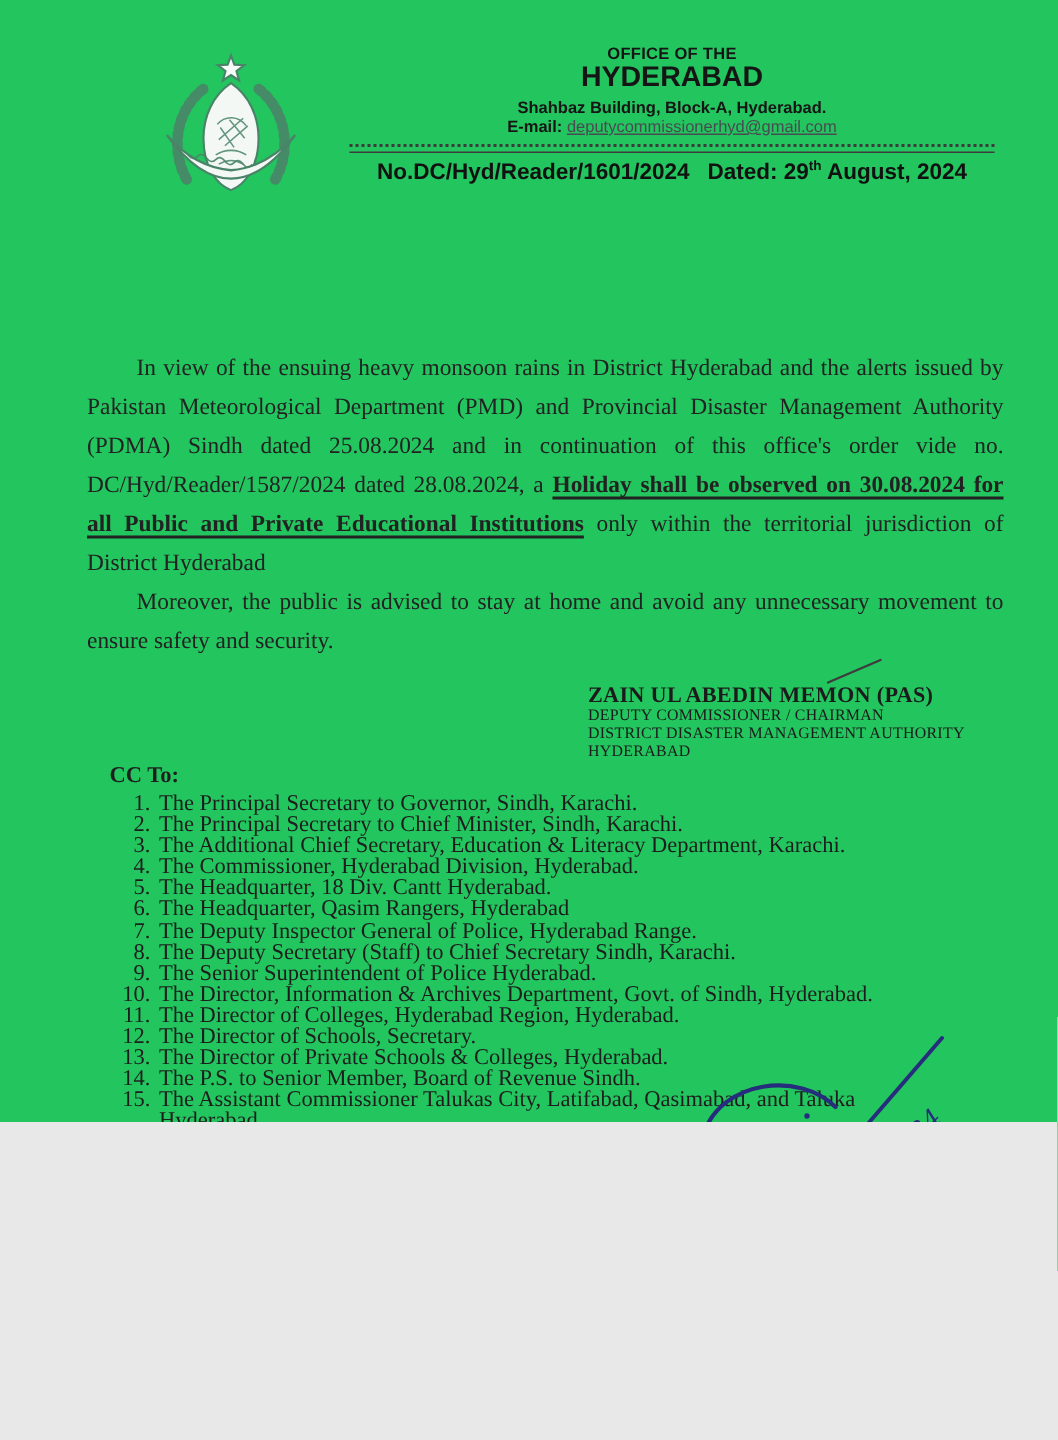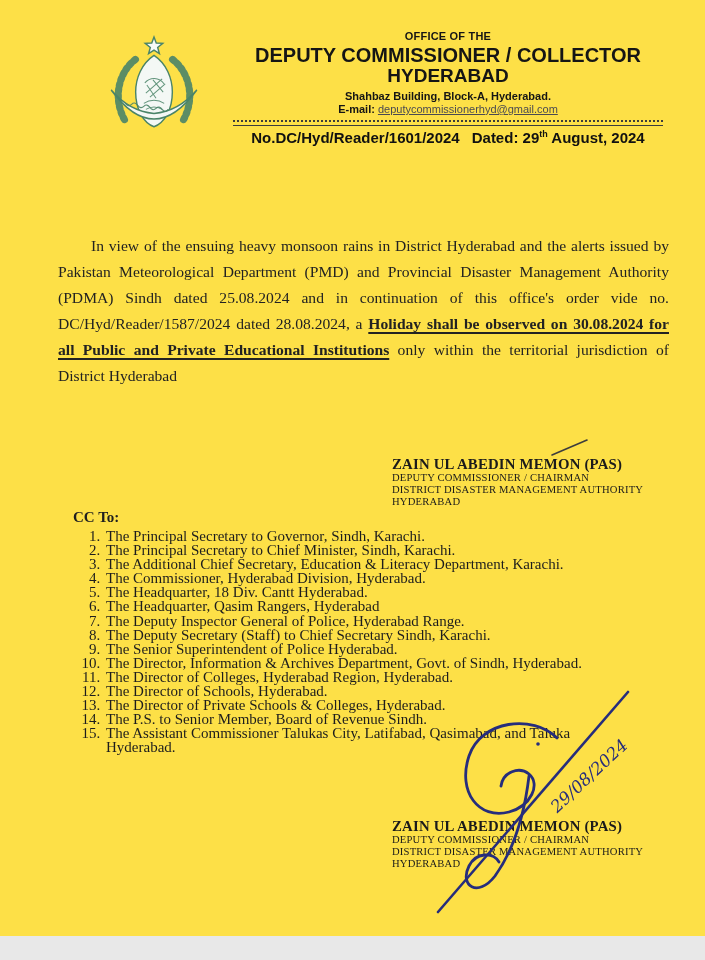--- a/index.html
+++ b/index.html
@@ -1,18 +1,18 @@
 <!DOCTYPE html>
 <html><head>
 <meta charset="utf-8">
 <style>
   html,body{margin:0;padding:0;background:#e8e8e8;}
   .page{
-    position:relative;width:705px;height:936px;margin:0 auto;
-    background:#fde047;overflow:hidden;
+    position:relative;width:705px;height:748px;margin:0 auto;
+    background:#22c55e;overflow:hidden;
     font-family:"Liberation Serif", serif;color:#1f1f1f;
   }
   
   .emblem{position:absolute;left:103px;top:34px;width:102px;height:106px;}
   .header-text{
     position:absolute;left:233px;top:30px;width:430px;text-align:center;
     font-family:"Liberation Sans", sans-serif;color:#151515;
   }
   .office-line{font-size:11px;font-weight:bold;letter-spacing:.2px;}
   .org-line1{font-size:20px;font-weight:bold;line-height:1.1;margin-top:2px;}
@@ -77,36 +77,36 @@
       <path d="M79,84 C90,64 86,38 67,24" stroke-width="7" stroke-dasharray="2.5 3.2" stroke-linecap="round" opacity="0.9"></path>
 
       <path d="M8,55 Q50,112 92,55 Q74,76 50,78 Q26,76 8,55 Z" fill="#f4f8f5" stroke-width="1.5"></path>
 
       <path d="M22,68 q3,4 6,1 q3,-3 6,1 q3,4 6,1 q3,-3 6,1 q3,4 6,1 q3,-3 6,1 q3,4 6,0" stroke-width="1.1" opacity="0.9"></path>
     </g>
   </svg>
 
   <div class="header-text">
     <div class="office-line">OFFICE OF THE</div>
-    <div class="org-line1">DEPUTY COMMISSIONER / COLLECTOR</div>
     <div class="org-line2">HYDERABAD</div>
     <div class="addr-line">Shahbaz Building, Block-A, Hyderabad.</div>
     <div class="email-line">
       <span class="lbl">E-mail:</span>
       <span class="email-link">deputycommissionerhyd@gmail.com</span>
     </div>
     <div class="sep"></div>
     <div class="ref-line">
       <span>No.DC/Hyd/Reader/1601/2024</span><span class="gap"></span><span><span>Dated: 29</span><sup>th</sup><span> August, 2024</span></span>
     </div>
   </div>
 
 
   <div class="body-text">
     <p><span>In view of the ensuing heavy monsoon rains in District Hyderabad and the alerts issued by Pakistan Meteorological Department (PMD) and Provincial Disaster Management Authority (PDMA) Sindh dated 25.08.2024 and in continuation of this office's order vide no. DC/Hyd/Reader/1587/2024 dated 28.08.2024, a </span><span class="hl">Holiday shall be observed on 30.08.2024 for all Public and Private Educational Institutions</span><span> only within the territorial jurisdiction of District Hyderabad</span></p>
+    <p>Moreover, the public is advised to stay at home and avoid any unnecessary movement to ensure safety and security.</p>
   </div>
 
   <div class="sig-block sig-block-1">
     <svg class="slash-mark" width="40" height="20">
       <line x1="2" y1="17" x2="37" y2="2" stroke="#3d3d3d" stroke-width="1.6" stroke-linecap="round"></line>
     </svg>
     <div class="sig-name">ZAIN UL ABEDIN MEMON (PAS)</div>
     <div class="sig-sub">DEPUTY COMMISSIONER / CHAIRMAN</div>
     <div class="sig-sub">DISTRICT DISASTER MANAGEMENT AUTHORITY</div>
     <div class="sig-sub">HYDERABAD</div>
@@ -120,21 +120,21 @@
         <li>The Principal Secretary to Chief Minister, Sindh, Karachi.</li>
         <li>The Additional Chief Secretary, Education &amp; Literacy Department, Karachi.</li>
         <li>The Commissioner, Hyderabad Division, Hyderabad.</li>
         <li>The Headquarter, 18 Div. Cantt Hyderabad.</li>
         <li>The Headquarter, Qasim Rangers, Hyderabad</li>
         <li>The Deputy Inspector General of Police, Hyderabad Range.</li>
         <li>The Deputy Secretary (Staff) to Chief Secretary Sindh, Karachi.</li>
         <li>The Senior Superintendent of Police Hyderabad.</li>
         <li>The Director, Information &amp; Archives Department, Govt. of Sindh, Hyderabad.</li>
         <li>The Director of Colleges, Hyderabad Region, Hyderabad.</li>
-        <li>The Director of Schools, Hyderabad.</li>
+        <li>The Director of Schools, Secretary.</li>
         <li>The Director of Private Schools &amp; Colleges, Hyderabad.</li>
         <li>The P.S. to Senior Member, Board of Revenue Sindh.</li>
         <li>The Assistant Commissioner Talukas City, Latifabad, Qasimabad, and Taluka Hyderabad.</li>
       </ol>
   </div>
 
   <div class="sig-block sig-block-2">
     <div class="sig-name">ZAIN UL ABEDIN MEMON (PAS)</div>
     <div class="sig-sub">DEPUTY COMMISSIONER / CHAIRMAN</div>
     <div class="sig-sub">DISTRICT DISASTER MANAGEMENT AUTHORITY</div>

